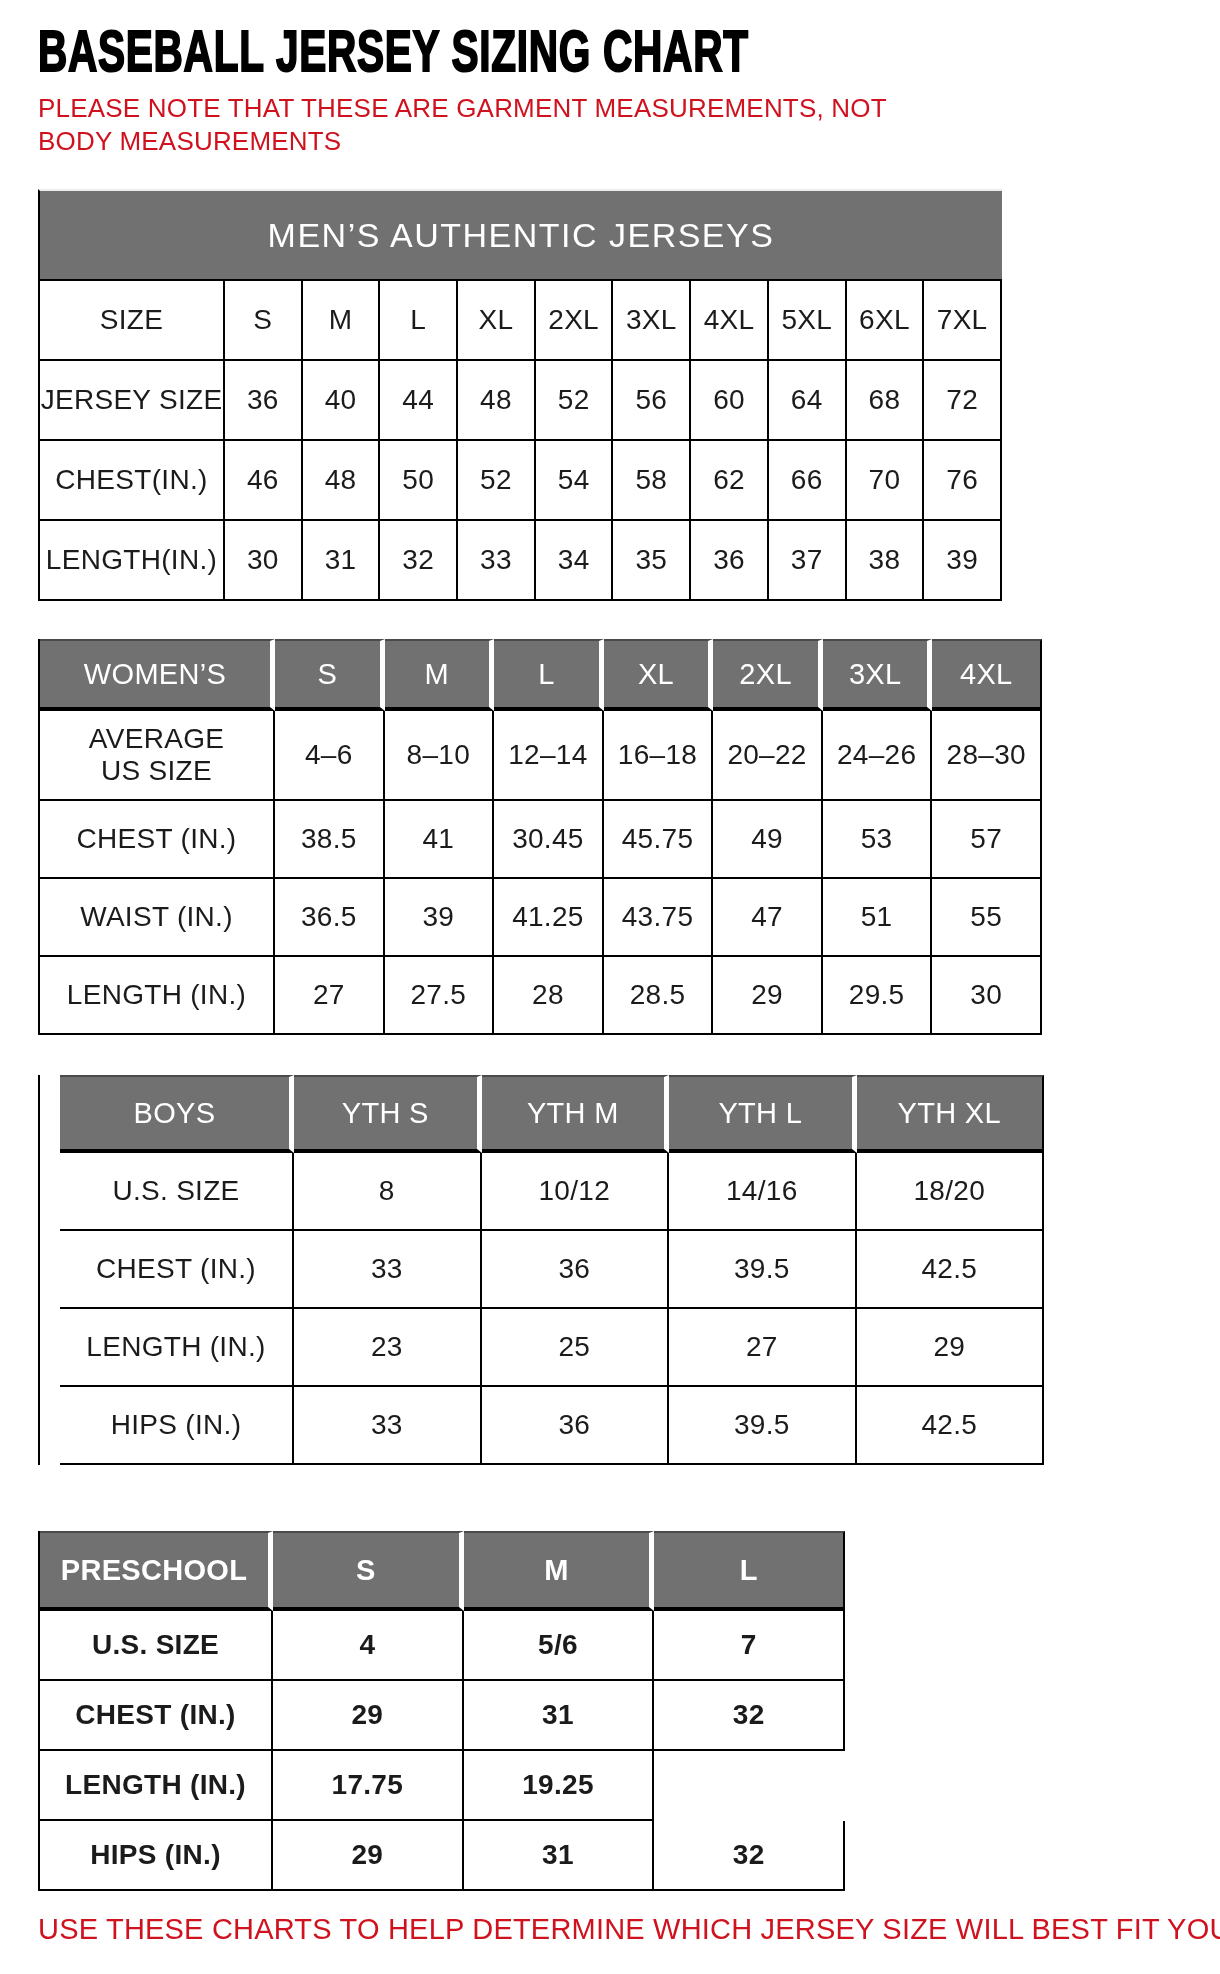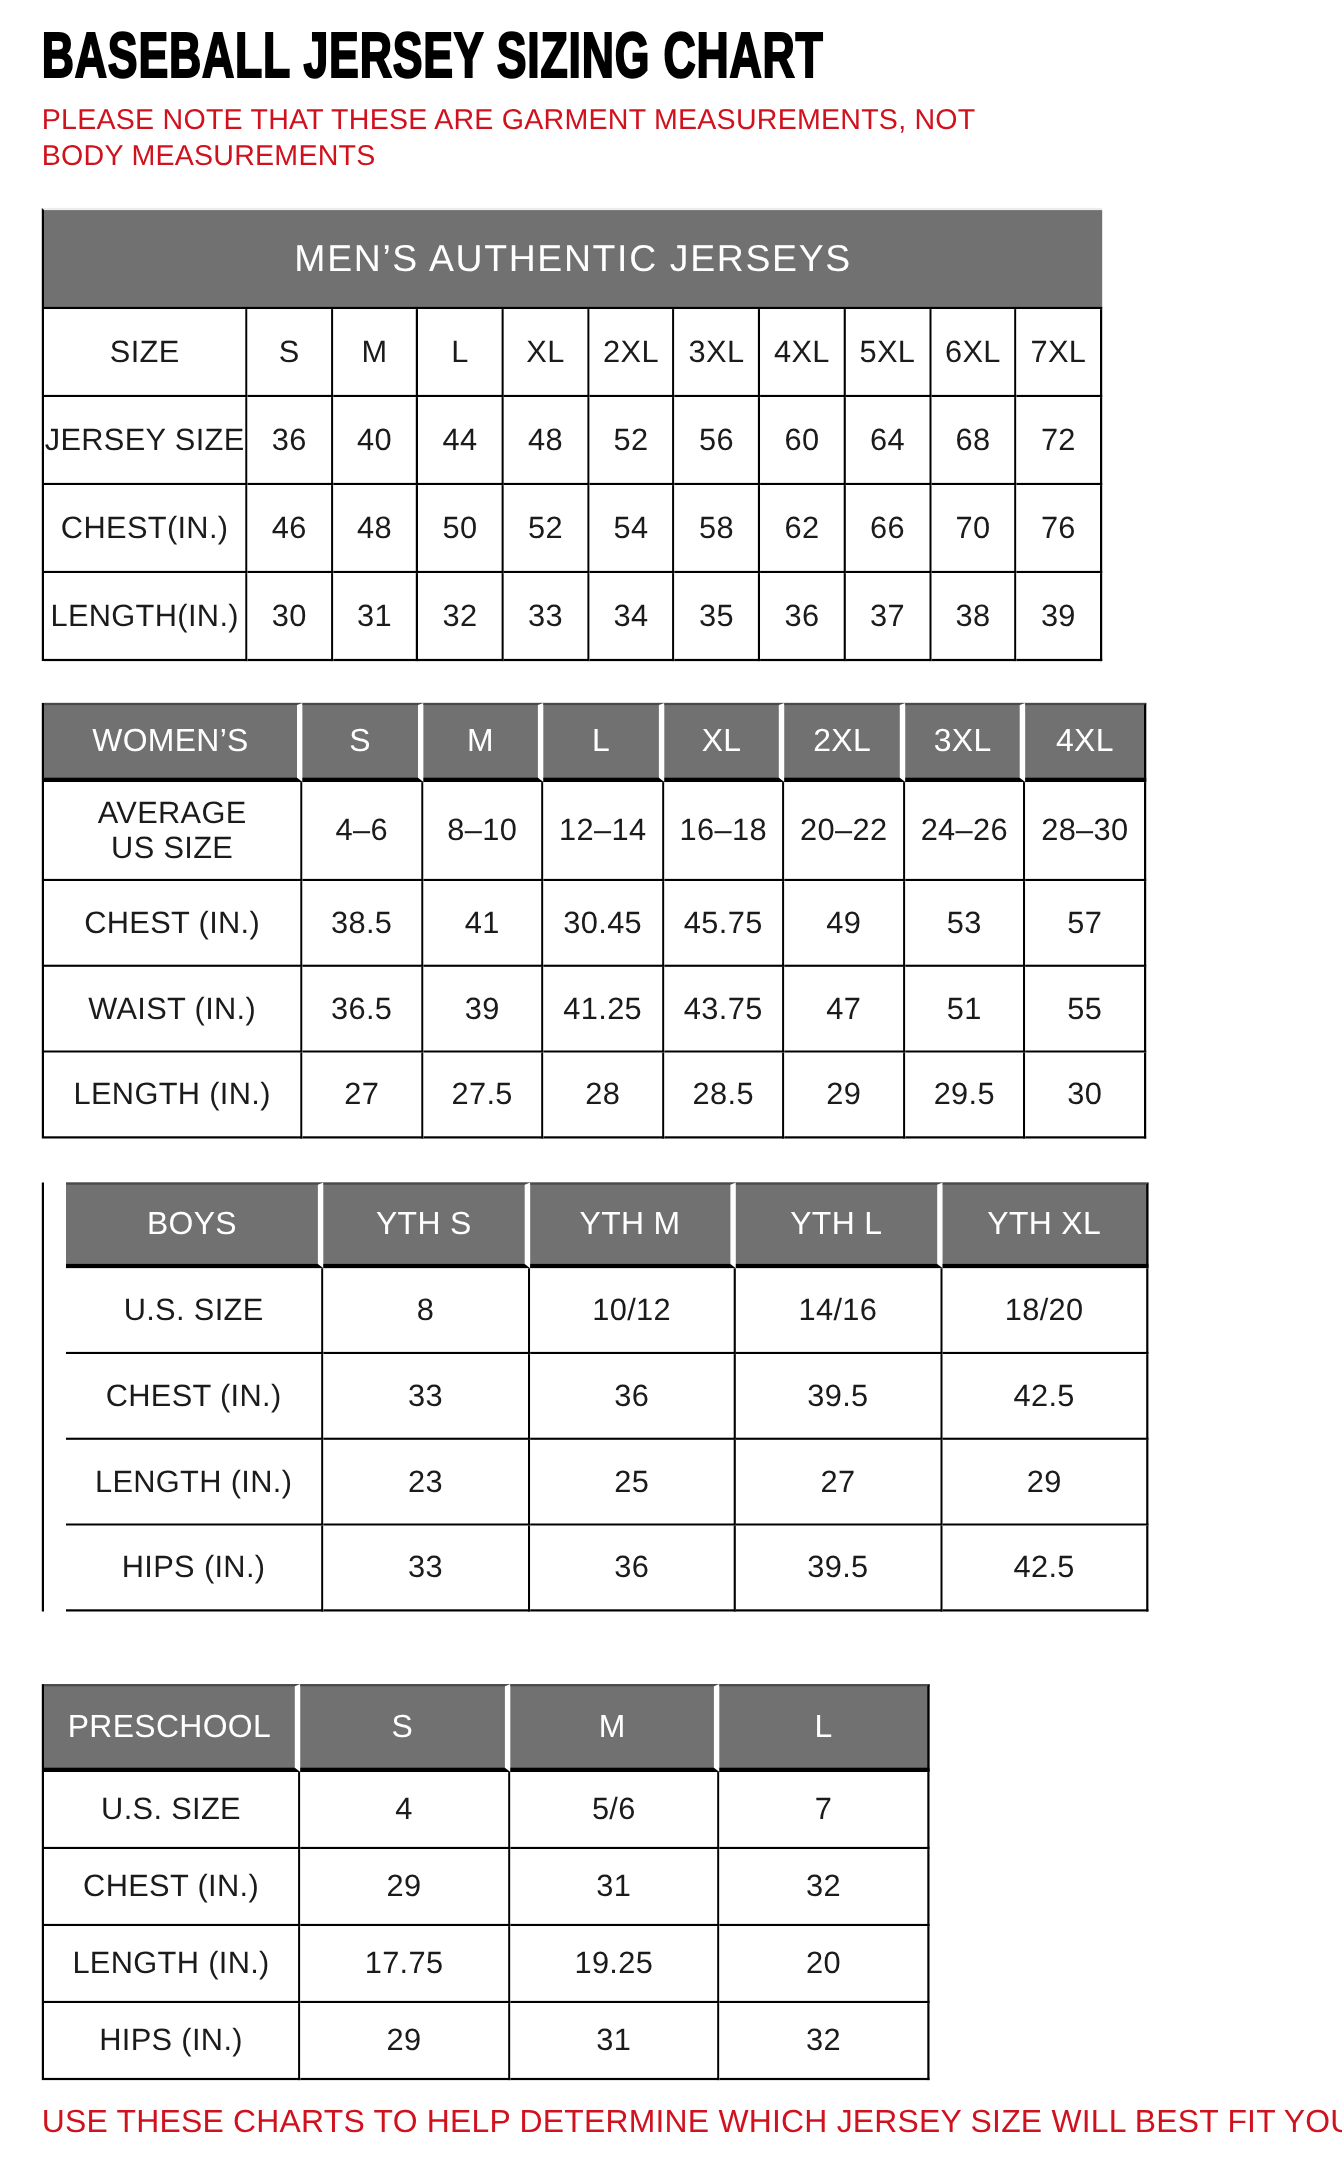--- a/index.html
+++ b/index.html
@@ -64,21 +64,21 @@
   .womens .hdr-row { height: 72px; }
   .womens .body-row { height: 78px; }
   .womens .r0 { height: 90px; }
 
   .boys { width: 1006px; margin-top: 40px; padding-left: 20px; }
   .boys .row { grid-template-columns: 234px repeat(4, 1fr); }
   .boys .hdr-row { height: 78px; }
   .boys .body-row { height: 78px; }
 
   .preschool { width: 807px; margin-top: 66px; }
-  .preschool .row { grid-template-columns: 233px repeat(3, 1fr); }
+  .preschool .row { grid-template-columns: 233px repeat(3, 1fr); font-weight: bold; }
   .preschool .hdr-row { height: 80px; }
   .preschool .body-row { height: 70px; }
 
   .bottom-note {
     margin-top: 22px; font-size: 29px; letter-spacing: 0.2px;
     white-space: nowrap;
   }
 </style>
 </head>
 <body>
@@ -251,21 +251,20 @@
       <div class="row body-row">
         <div class="cell label">CHEST (IN.)</div>
         <div class="cell">29</div>
         <div class="cell">31</div>
         <div class="cell">32</div>
       </div>
       <div class="row body-row">
         <div class="cell label">LENGTH (IN.)</div>
         <div class="cell">17.75</div>
         <div class="cell">19.25</div>
-        <div class="cell">20</div>
       </div>
       <div class="row body-row">
         <div class="cell label">HIPS (IN.)</div>
         <div class="cell">29</div>
         <div class="cell">31</div>
         <div class="cell">32</div>
       </div>
     </div>
 
   <div class="bottom-note red">USE THESE CHARTS TO HELP DETERMINE WHICH JERSEY SIZE WILL BEST FIT YOU.</div>

